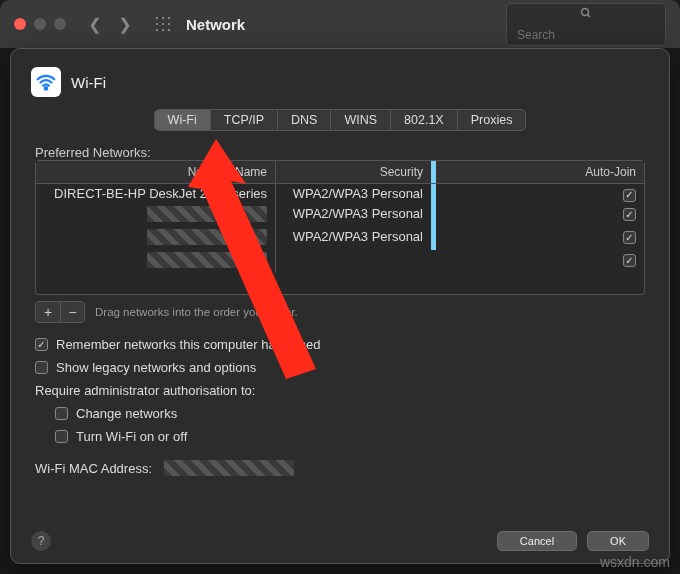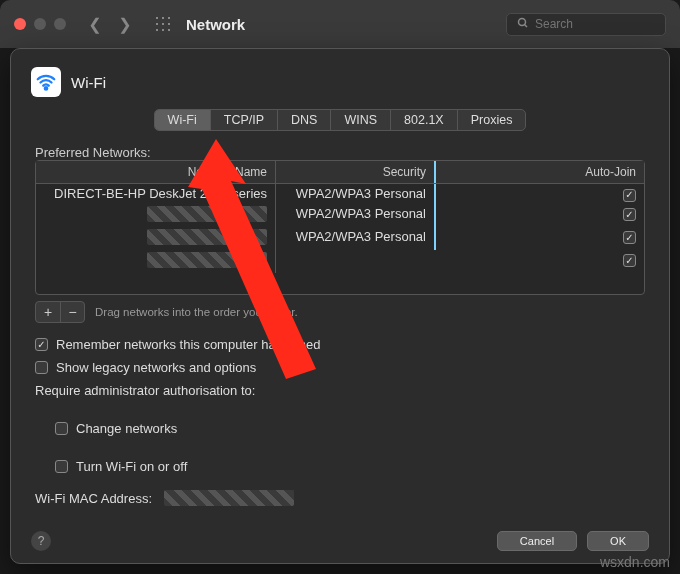--- a/index.html
+++ b/index.html
@@ -5,52 +5,52 @@
   * { box-sizing: border-box; margin: 0; padding: 0; font-family: -apple-system, "Helvetica Neue", Arial, sans-serif; }
   body { background: #1a1a1a; width: 680px; height: 574px; overflow: hidden; color: #ddd; font-size: 13px; position: relative; }
   .titlebar { height: 48px; background: #3a3a3a; display: flex; align-items: center; padding: 0 14px; border-top-left-radius: 10px; border-top-right-radius: 10px; }
   .traffic { display: flex; gap: 8px; }
   .dot { width: 12px; height: 12px; border-radius: 50%; background: #5a5a5a; }
   .dot.close { background: #ff5f57; }
   .navbtn { width: 22px; height: 22px; margin-left: 18px; color: #888; display: inline-flex; align-items: center; justify-content: center; font-size: 16px; }
   .navbtn.fwd { margin-left: 8px; }
   .apps { width: 18px; height: 18px; margin-left: 18px; background-image: radial-gradient(circle,#888 1.5px,transparent 1.5px); background-size: 6px 6px; }
   .title { color: #eee; font-size: 15px; font-weight: 600; margin-left: 14px; }
-  .search { margin-left: auto; background: #2d2d2d; border: 1px solid #4a4a4a; border-radius: 5px; padding: 3px 10px; display: flex; align-items: center; gap: 6px; width: 160px; color: #888; font-size: 12px; }
+  .search { margin-left: auto; background: #2d2d2d; border: 1px solid #4a4a4a; border-radius: 5px; padding: 3px 10px; display: flex; align-items: center; gap: 6px; width: 160px; color: #888; font-size: 12px; flex-direction: column; }
   .sheet { position: absolute; top: 48px; left: 10px; right: 10px; bottom: 10px; background: #2c2c2c; border: 1px solid #555; border-radius: 10px; box-shadow: 0 10px 30px rgba(0,0,0,.5); padding: 18px 20px 14px; }
   .hdr { display: flex; align-items: center; gap: 10px; margin-bottom: 12px; }
   .wifi-ico { width: 30px; height: 30px; background: #fff; border-radius: 6px; display: flex; align-items: center; justify-content: center; }
   .wifi-ico svg { width: 22px; height: 22px; }
   .hdr-title { font-size: 15px; color: #eee; }
   .tabs { display: flex; justify-content: center; margin-bottom: 14px; }
   .tabrow { display: flex; border: 1px solid #555; border-radius: 5px; overflow: hidden; background: #383838; }
   .tab { padding: 3px 13px; font-size: 12.5px; color: #ddd; border-right: 1px solid #555; cursor: pointer; }
   .tab:last-child { border-right: none; }
   .tab.active { background: #5f5f5f; }
   .body { padding: 0 4px; }
   .section-label { color: #ccc; font-size: 13px; margin-bottom: 0; }
   .table-wrap { border: 1px solid #555; border-radius: 4px; background: #272727; }
   .thead { display: flex; background: #323232; border-bottom: 1px solid #555; font-size: 12px; color: #ccc; }
   .th, .td { padding: 4px 8px; text-align: right; }
   .col-name { flex: 0 0 240px; border-right: 1px solid #555; }
-  .col-sec  { flex: 0 0 160px; border-right: 2px solid #7dd3fc; }
+  .col-sec  { flex: 0 0 160px; border-right: 5px solid #7dd3fc; }
   .col-auto { flex: 1; }
   .tbody { min-height: 110px; }
   .trow { display: flex; font-size: 13px; color: #ddd; }
   .trow .td { padding: 2px 8px; }
   .pix { filter: blur(0); background: repeating-linear-gradient(45deg,#3a3a3a 0 6px,#555 6px 12px); width: 120px; height: 16px; display: inline-block; border-radius: 2px; }
   .chk { width: 13px; height: 13px; border: 1px solid #888; border-radius: 3px; display: inline-flex; align-items: center; justify-content: center; background: #3a3a3a; color: #ddd; font-size: 10px; line-height: 1; }
   .toolbar { display: flex; align-items: center; gap: 10px; margin-top: 6px; }
   .pm { display: flex; border: 1px solid #555; border-radius: 4px; background: #3a3a3a; }
   .pm button { width: 24px; height: 20px; background: none; border: none; color: #ccc; font-size: 14px; cursor: pointer; }
   .pm button + button { border-left: 1px solid #555; }
   .hint { color: #999; font-size: 11.5px; }
   .opts { margin-top: 14px; display: flex; flex-direction: column; gap: 8px; font-size: 13px; color: #ddd; }
   .row { display: flex; align-items: center; gap: 8px; }
-  .indent { margin-left: 20px; margin-top: 15px; }
+  .indent { margin-left: 20px; }
   .macrow { margin-top: 8px; display: flex; align-items: center; gap: 12px; }
   .footer { position: absolute; bottom: 12px; left: 20px; right: 20px; display: flex; align-items: center; }
   .help { width: 20px; height: 20px; border-radius: 50%; background: #444; color: #aaa; display: flex; align-items: center; justify-content: center; font-size: 12px; }
   .btns { margin-left: auto; display: flex; gap: 10px; }
   .btn { background: #565656; border: 1px solid #6a6a6a; color: #eee; padding: 3px 22px; border-radius: 5px; font-size: 11px; cursor: pointer; }
   .arrow { position: absolute; top: 90px; left: 175px; pointer-events: none; }
   .watermark { position: absolute; bottom: 4px; right: 10px; font-size: 14px; color: #777; }
 </style>
 </head>
 <body>

